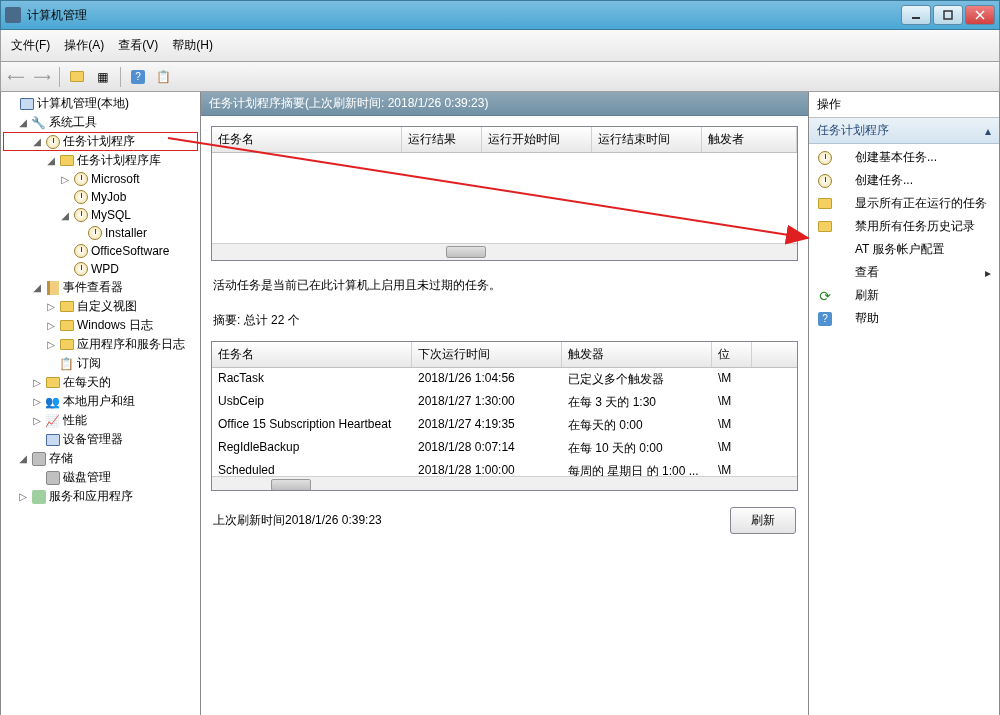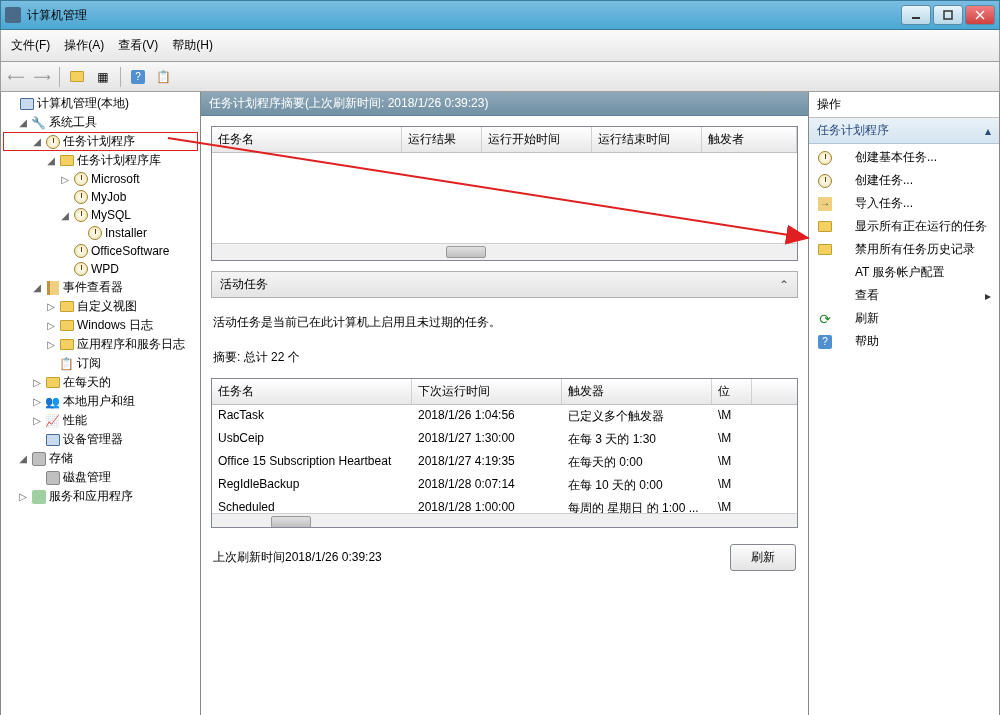--- a/index.html
+++ b/index.html
@@ -307,24 +307,20 @@
           <div class="col" style="width:110px">运行开始时间</div>
           <div class="col" style="width:110px">运行结束时间</div>
           <div class="col" style="flex:1">触发者</div>
         </div>
         <div class="list-empty"></div>
         <div class="list-scrollbar">
             <div class="thumb"></div>
           </div>
       </div>
 
-      <div class="section-header">
-        <span>活动任务</span>
-        <span class="chev">⌃</span>
-      </div>
       <div class="active-desc">活动任务是当前已在此计算机上启用且未过期的任务。</div>
       <div class="active-summary">摘要: 总计 22 个</div>
 
       <div class="task-table">
         <div class="thead">
           <div class="col c-name">任务名</div>
           <div class="col c-next">下次运行时间</div>
           <div class="col c-trigger">触发器</div>
           <div class="col c-loc">位</div>
         </div>
@@ -386,26 +382,20 @@
           <span>创建基本任务...</span>
         </div>
       <div class="action-item">
           <span class="aicon">
             <span class="ico-clock"></span>
           </span>
           <span>创建任务...</span>
         </div>
       <div class="action-item">
           <span class="aicon">
-            <span class="ico-import"></span>
-          </span>
-          <span>导入任务...</span>
-        </div>
-      <div class="action-item">
-          <span class="aicon">
             <span class="ico-folder"></span>
           </span>
           <span>显示所有正在运行的任务</span>
         </div>
       <div class="action-item">
           <span class="aicon">
             <span class="ico-folder"></span>
           </span>
           <span>禁用所有任务历史记录</span>
         </div>

